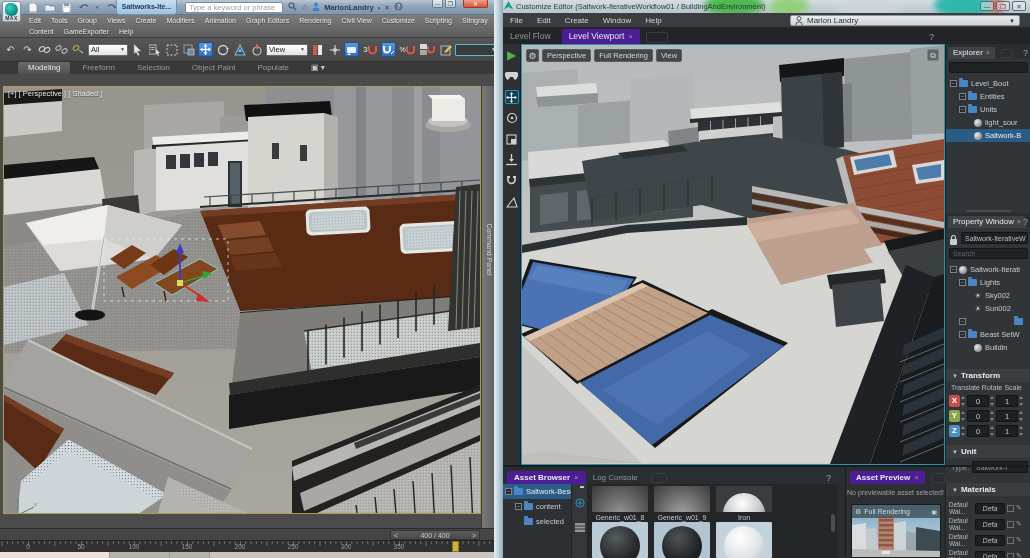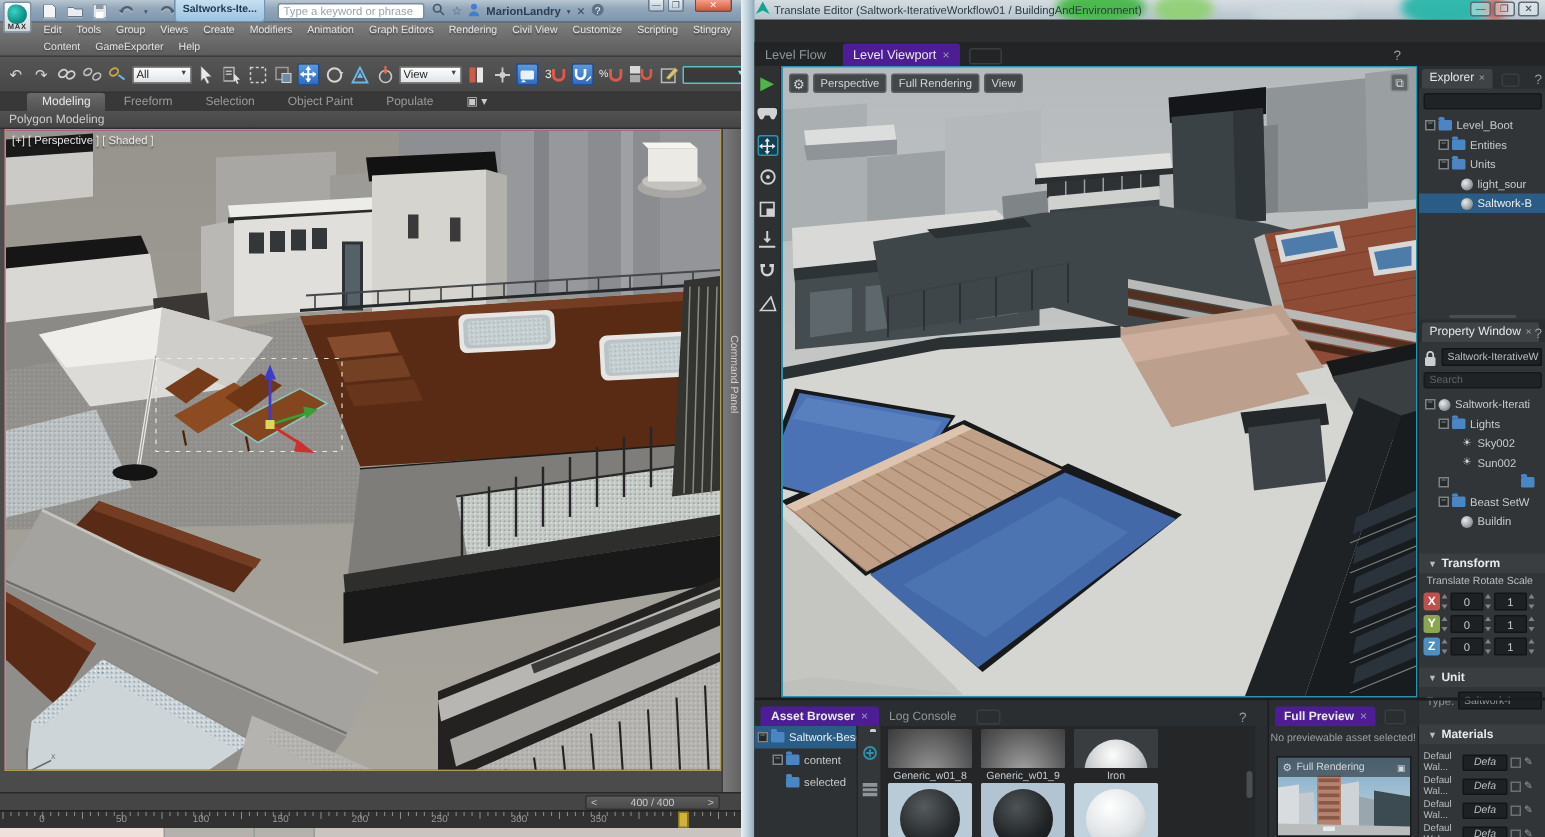--- a/index.html
+++ b/index.html
@@ -32,21 +32,21 @@
   .ticon.blue{background:linear-gradient(#5a9ae0,#2f6cc0);border:1px solid #1d4f96;border-radius:2px;color:#fff;}
   .tcombo{height:12px;background:linear-gradient(#fff,#dfe3e6);border:1px solid #6a6a6a;border-radius:1px;font-size:7.5px;color:#222;line-height:11px;padding:0 2px;display:flex;align-items:center;gap:2px;flex:0 0 auto;}
   .tcombo .car{font-size:5px;color:#444;}
   .tcombo.dark{background:#3a3a3a;border:1px solid #56c2c8;color:#bbb;width:44px;}
 
   .max-ribbontabs{left:0;top:62px;width:494px;height:12px;background:#383838;display:flex;align-items:flex-end;padding-left:18px;gap:2px;}
   .rtab{font-size:8px;color:#9b9b9b;padding:1px 10px;line-height:10px;}
   .rtab.active{background:linear-gradient(#6a6a6a,#525252);color:#e8e8e8;border-radius:2px 2px 0 0;}
   .max-panelstrip{left:0;top:74px;width:494px;height:12px;background:linear-gradient(#525252,#454545);border-bottom:1px solid #2e2e2e;color:#cdcdcd;font-size:8px;line-height:12px;padding-left:6px;}
 
-  .max-viewport{left:3px;top:86px;width:478px;height:428px;border:1px solid #ad9c54;background:#a21caf;overflow:hidden;}
+  .max-viewport{left:3px;top:86px;width:478px;height:428px;border:1px solid #ad9c54;background:#be185d;overflow:hidden;}
   .vp-label{position:absolute;left:4px;top:2px;color:#e8e8e8;font-size:7.5px;text-shadow:0 1px 1px rgba(0,0,0,.5);z-index:3;}
   .vp-stats{position:absolute;left:16px;top:14px;color:#d3bc2a;font-size:7.5px;line-height:11px;z-index:3;white-space:pre;font-family:"Liberation Sans",sans-serif;}
   .vp-stats td{padding:0 6px 0 0;}
 
   .max-cmdstrip{left:481px;top:86px;width:13px;height:442px;background:linear-gradient(90deg,#7a7a7a,#626262);border-left:1px solid #3c3c3c;}
   .max-cmdstrip .vtext{position:absolute;top:160px;left:-28px;width:70px;transform:rotate(90deg);transform-origin:center;font-size:7px;color:#d0d0d0;text-align:center;}
 
   .max-timeslider{left:0;top:528px;width:494px;height:12px;background:#454545;border-top:1px solid #2a2a2a;}
   .ts-box{position:absolute;left:390px;top:1px;width:90px;height:10px;background:linear-gradient(#5c5c5c,#4a4a4a);border:1px solid #333;border-radius:2px;color:#c9c9c9;font-size:7px;display:flex;align-items:center;justify-content:space-between;padding:0 3px;}
   .max-ruler{left:0;top:540px;width:494px;height:12px;background:#313131;border-top:1px solid #222;overflow:hidden;}
@@ -367,21 +367,20 @@
     </div>
 
     <div class="max-ribbontabs abs">
       <span class="rtab active">Modeling</span>
       <span class="rtab">Freeform</span>
       <span class="rtab">Selection</span>
       <span class="rtab">Object Paint</span>
       <span class="rtab">Populate</span>
       <span class="rtab" style="color:#c9c9c9;">▣ ▾</span>
     </div>
-    <div class="max-panelstrip abs">Polygon Modeling</div>
 
     <div class="max-viewport abs">
       <svg id="max-scene" width="476" height="440" viewBox="0 0 476 440" preserveAspectRatio="none">
           <defs>
             <linearGradient id="skyL" x1="0" y1="0" x2="0" y2="1">
               <stop offset="0" stop-color="#96948c"></stop>
               <stop offset="1" stop-color="#aaa79e"></stop>
             </linearGradient>
             <pattern id="spk" width="3" height="3" patternUnits="userSpaceOnUse">
               <rect x="0" y="0" width="1" height="1" fill="#ffffff" opacity="0.55"></rect>
@@ -672,29 +671,45 @@
   <div id="sr-window" class="abs">
     <div class="sr-titlebar abs">
       <div class="blob" style="left:210px;top:-6px;width:60px;height:22px;background:#35b435;"></div>
       <div class="blob" style="left:275px;top:-4px;width:40px;height:20px;background:#8ad06a;"></div>
       <div class="blob" style="left:440px;top:-8px;width:60px;height:26px;background:#17b2a4;"></div>
       <div class="blob" style="left:496px;top:-2px;width:14px;height:16px;background:#d04438;"></div>
       <div class="blob" style="left:340px;top:2px;width:70px;height:14px;background:#cdd7dc;"></div>
       <svg class="sr-logo" viewBox="0 0 12 12">
           <path d="M6 0 L11 9 L6 6.5 L1 9 Z" fill="#0fa58f"></path>
         </svg>
-      <div class="sr-title-text">Translate Editor (Saltwork-IterativeWorkflow01 / BuildingAndEnvironment)</div>
+      <div class="sr-title-text">Customize Editor (Saltwork-IterativeWorkflow01 / BuildingAndEnvironment)</div>
       <div class="sr-wbtns">
         <div class="sr-wbtn">—</div>
         <div class="sr-wbtn">❐</div>
         <div class="sr-wbtn">✕</div>
       </div>
     </div>
     <div class="sr-leftborder abs"></div>
 
+    <div class="sr-menubar abs">
+      <span class="mi">File</span>
+      <span class="mi">Edit</span>
+      <span class="mi">Create</span>
+      <span class="mi">Window</span>
+      <span class="mi">Help</span>
+      <div class="sr-usercombo">
+        <svg width="8" height="9">
+            <circle cx="4" cy="2.5" r="2" fill="none" stroke="#4a545b" stroke-width="1"></circle>
+            <path d="M0.8 9 a3.2 3.2 0 0 1 6.4 0" fill="none" stroke="#4a545b" stroke-width="1"></path>
+          </svg>
+        <span>Marion Landry</span>
+        <span class="sp"></span>
+        <span style="font-size:6px;">▼</span>
+      </div>
+    </div>
 
     <div class="sr-tabbar abs">
       <span class="sr-tab">Level Flow</span>
       <span class="sr-tab active"><span>Level Viewport</span><span class="x">×</span></span>
       <span class="ghost-tab"></span>
       <span class="qmark" style="right:96px;top:4px;">?</span>
     </div>
 
     <div class="sr-toolstrip abs">
       <span class="sr-tool play">▶</span>
@@ -1104,21 +1119,21 @@
         </div>
         <div class="thumb2" style="left:128px;top:38px;background:#c3d3de;">
           <div style="position:absolute;left:8px;top:4px;width:40px;height:40px;border-radius:50%;background:radial-gradient(circle at 40% 30%,#ffffff,#dfe3e5 55%,#aab2b6);"></div>
         </div>
         <div class="ab-scroll"></div>
       </div>
     </div>
 
     <div class="sr-assetpreview abs">
       <div class="ab-header" style="width:100px;">
-        <span class="sr-tab active" style="font-size:8px;padding:1px 6px;"><span style="font-weight:bold;">Full Preview</span><span class="x">×</span></span>
+        <span class="sr-tab active" style="font-size:8px;padding:1px 6px;"><span style="font-weight:bold;">Asset Preview</span><span class="x">×</span></span>
         <span class="ghost-tab" style="width:14px;height:10px;"></span>
       </div>
       <div class="ap-msg">No previewable asset selected!</div>
       <div class="ap-thumb">
         <svg id="ap-scene" width="88" height="52" viewBox="0 0 88 52" preserveAspectRatio="none">
             <defs>
               <linearGradient id="skyP" x1="0" y1="0" x2="0" y2="1">
                 <stop offset="0" stop-color="#7fa9c6"></stop>
                 <stop offset="1" stop-color="#c7d9e4"></stop>
               </linearGradient>

